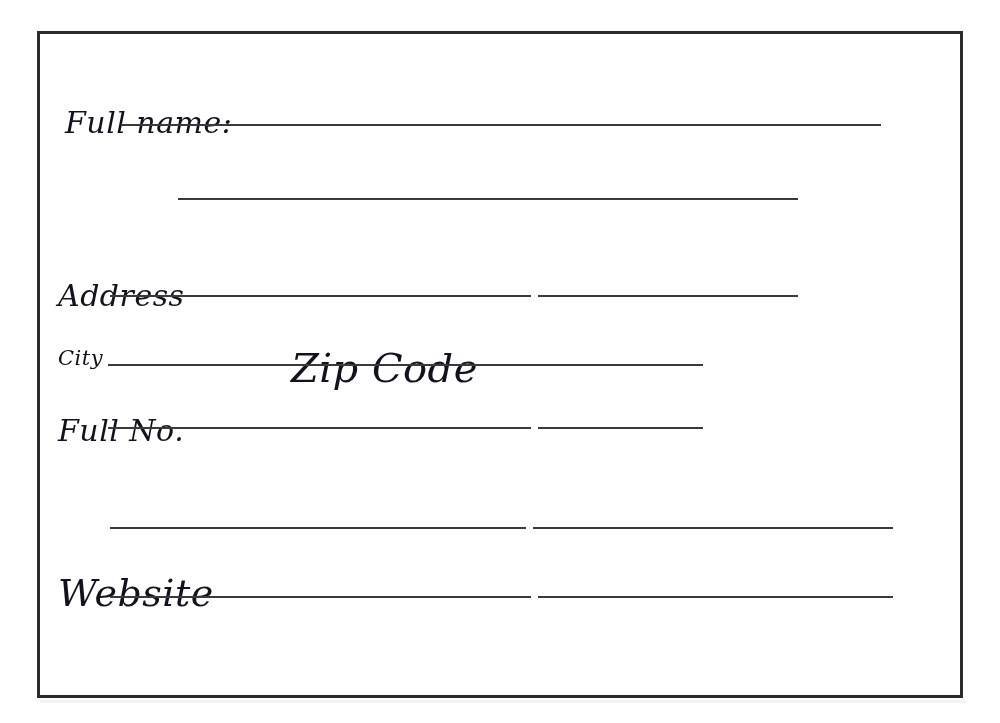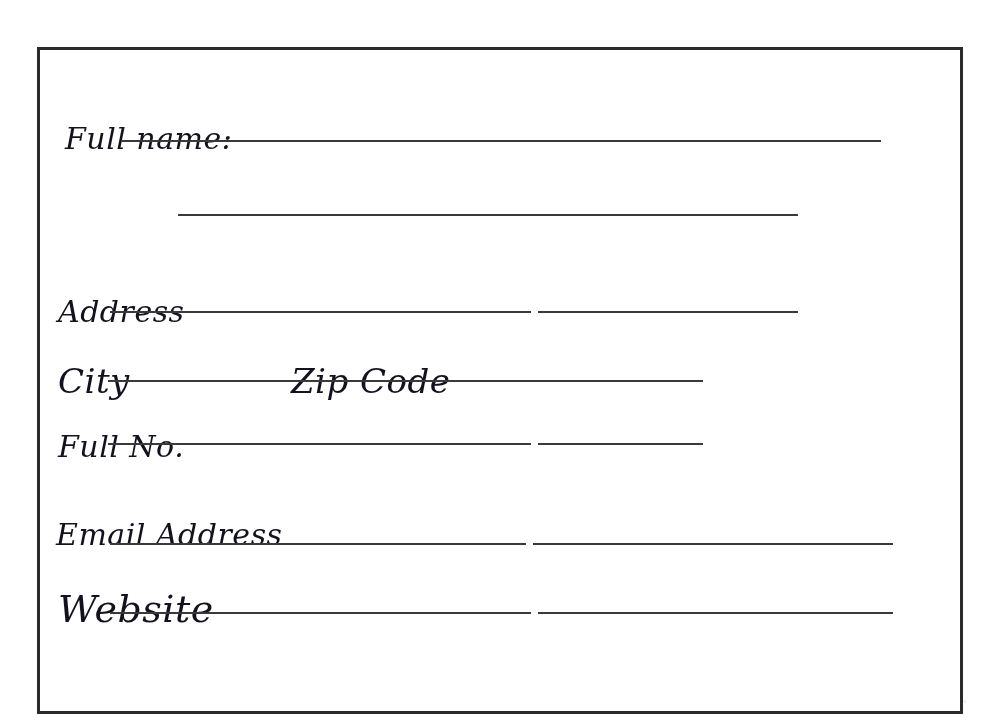--- a/index.html
+++ b/index.html
@@ -22,21 +22,20 @@
   
   #form-card {
     position: absolute;
     left: 37px;
     top: 31px;
     width: 926px;
     height: 667px;
     box-sizing: border-box;
     border: 3px solid #2b2b2b;
     background: #ffffff;
-    margin-top: 16px;
   }
   
   #card-shadow {
     position: absolute;
     left: 40px;
     top: 700px;
     width: 926px;
     height: 3px;
     background: #f3f3f3;
   }
@@ -83,29 +82,28 @@
 
     <span class="field-label" style="left:25px; top:74px; font-size:30px;">Full name:</span>
     <div class="rule" style="left:81px; top:90px; width:760px;"></div>
 
     <div class="rule" style="left:138px; top:164px; width:620px;"></div>
 
     <span class="field-label" style="left:18px; top:247px; font-size:30px;">Address</span>
     <div class="rule" style="left:70px; top:261px; width:421px;"></div>
     <div class="rule" style="left:498px; top:261px; width:260px;"></div>
 
-    <span class="field-label" style="left:18px; top:314px; font-size:34px;">City</span>
-    <span class="zip-label" style="left:251px; top:314px; font-size:34px;">Zip Code</span>
+    <span class="field-label" style="left:18px; top:314px; font-size:21px;">City</span>
+    <span class="zip-label" style="left:251px; top:314px; font-size:40px;">Zip Code</span>
     <div class="rule" style="left:68px; top:330px; width:595px;"></div>
 
     <span class="field-label" style="left:18px; top:382px; font-size:30px;">Full No.</span>
     <div class="rule" style="left:68px; top:393px; width:423px;"></div>
     <div class="rule" style="left:498px; top:393px; width:165px;"></div>
 
-    <span class="field-label" style="left:16px; top:470px; font-size:30px;">Email Address</span>
     <div class="rule" style="left:70px; top:493px; width:416px;"></div>
     <div class="rule" style="left:493px; top:493px; width:360px;"></div>
 
     <span class="field-label" style="left:18px; top:540px; font-size:38px;">Website</span>
     <div class="rule" style="left:70px; top:562px; width:421px;"></div>
     <div class="rule" style="left:498px; top:562px; width:355px;"></div>
 
   </div>
 </div>
 

